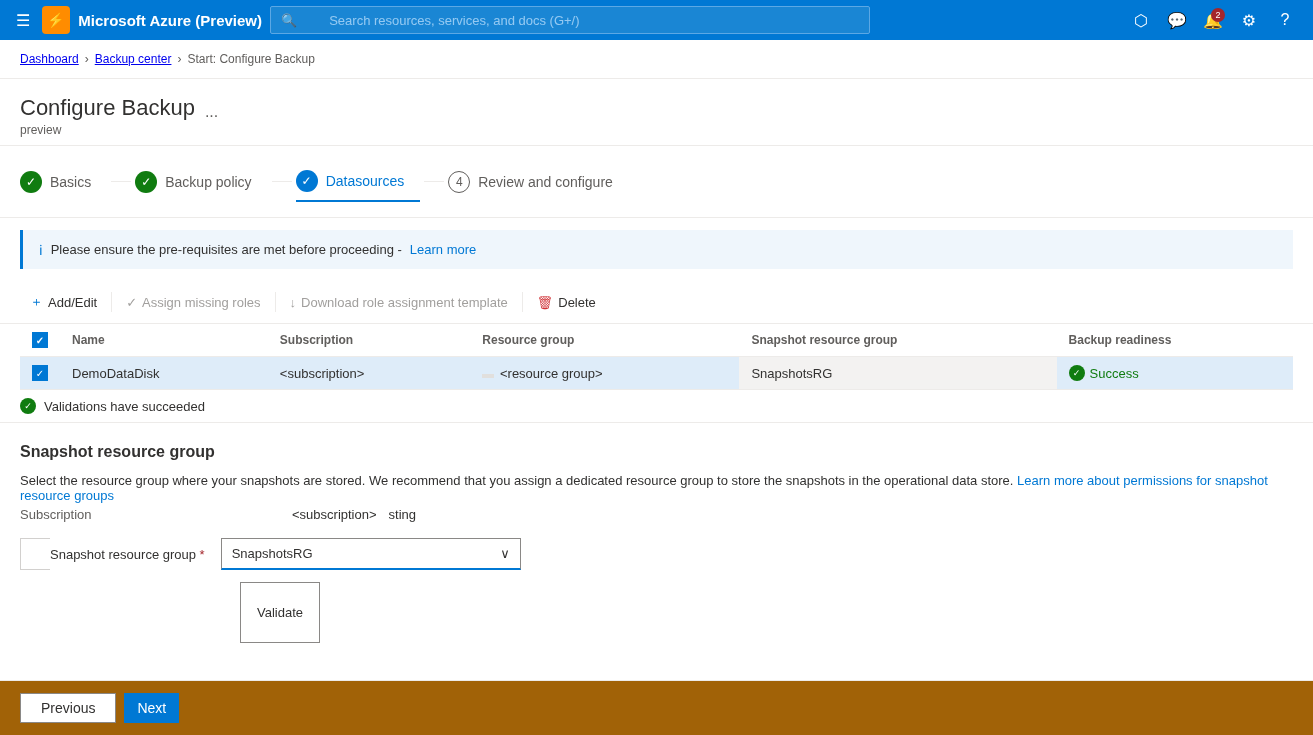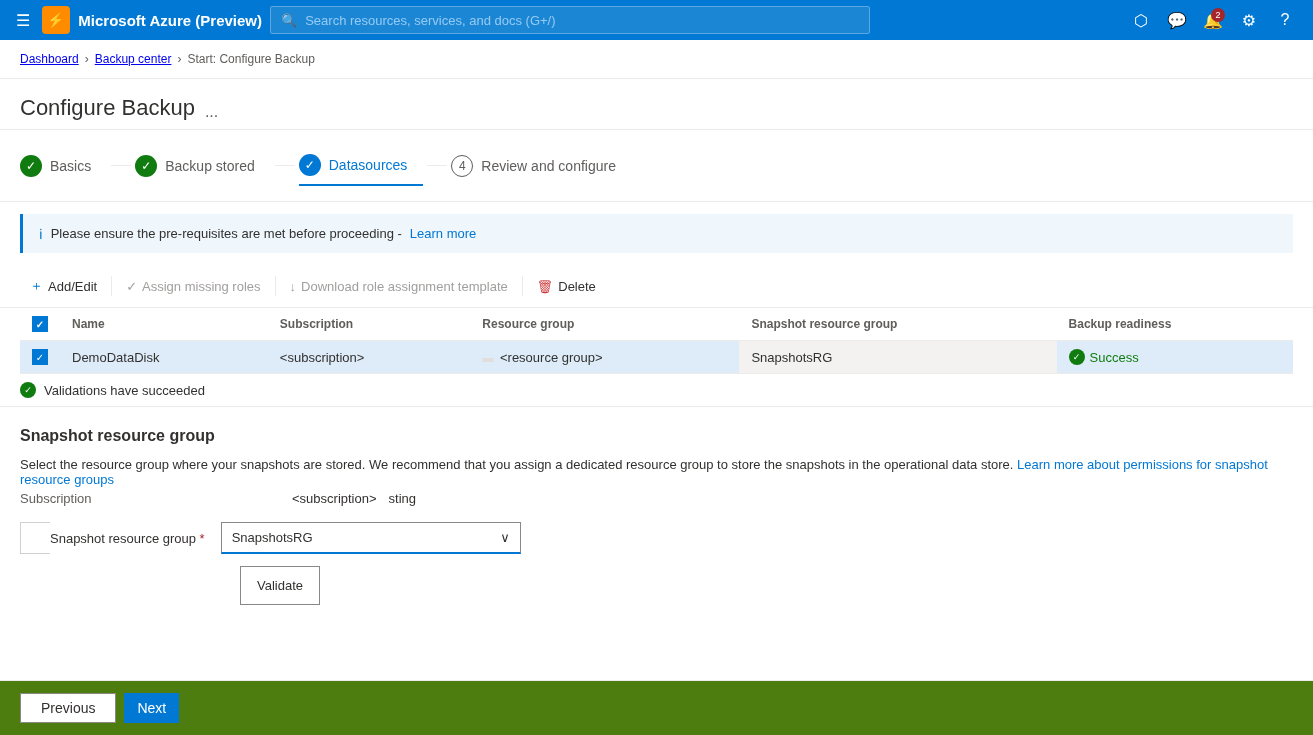--- a/index.html
+++ b/index.html
@@ -362,35 +362,35 @@
       padding: 0 10px;
       cursor: pointer;
       font-size: 13px;
     }
     .select-dropdown .chevron {
       color: #323130;
     }
 
     .validate-btn {
       margin-top: 12px;
-      padding: 11px 16px;
+      padding: 22px 16px;
       background: white;
       border: 1px solid #8a8886;
       cursor: pointer;
       font-size: 13px;
       color: #323130;
     }
 
     
     .footer {
       position: fixed;
       bottom: 0;
       left: 0;
       right: 0;
-      background: #4d7c0f;
+      background: #a16207;
       border-top: 1px solid #edebe9;
       padding: 12px 20px;
       display: flex;
       align-items: center;
       gap: 8px;
     }
     .btn-secondary {
       padding: 6px 20px;
       background: white;
       border: 1px solid #8a8886;
@@ -425,21 +425,21 @@
   </style>
 </head>
 <body>
 
 <div class="top-nav">
   <span class="hamburger">☰</span>
   <div class="azure-icon">⚡</div>
   <span class="app-name">Microsoft Azure (Preview)</span>
   <div class="search-bar">
     <span class="search-icon">🔍</span>
-    <span style="opacity:0.7;">Search resources, services, and docs (G+/)</span>
+    <span style="opacity:0.7;margin-left:24px;">Search resources, services, and docs (G+/)</span>
   </div>
   <div class="top-nav-right">
     <div class="nav-icon">⬡</div>
     <div class="nav-icon">💬</div>
     <div class="nav-icon">
       🔔
       <span class="badge">2</span>
     </div>
     <div class="nav-icon">⚙</div>
     <div class="nav-icon">?</div>
@@ -454,31 +454,32 @@
     <a href="#">Backup center</a>
     <span class="separator">›</span>
     <span class="current">Start: Configure Backup</span>
   </div>
 
   <div class="page-header">
     <div class="page-title">
       <span>Configure Backup</span>
       <span class="more-icon">...</span>
     </div>
+    <div class="page-subtitle">preview</div>
   </div>
 
   <div class="wizard-steps">
     <div class="step">
       <div class="step-icon-check">✓</div>
       <span>Basics</span>
     </div>
     <div class="step-separator"></div>
     <div class="step">
       <div class="step-icon-check">✓</div>
-      <span>Backup stored</span>
+      <span>Backup policy</span>
     </div>
     <div class="step-separator"></div>
     <div class="step active">
       <div class="step-icon-check" style="background:#0078d4;">✓</div>
       <span>Datasources</span>
     </div>
     <div class="step-separator"></div>
     <div class="step">
       <div class="step-num">4</div>
       <span>Review and configure</span>

